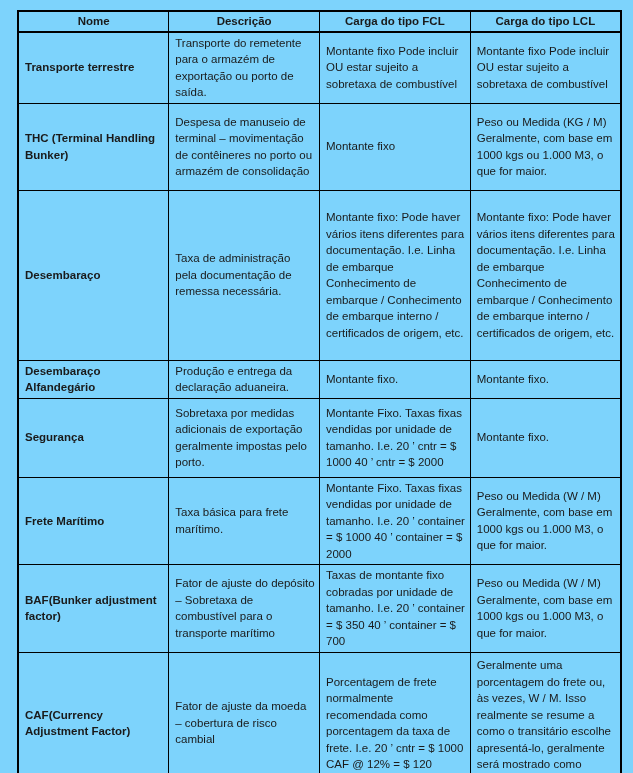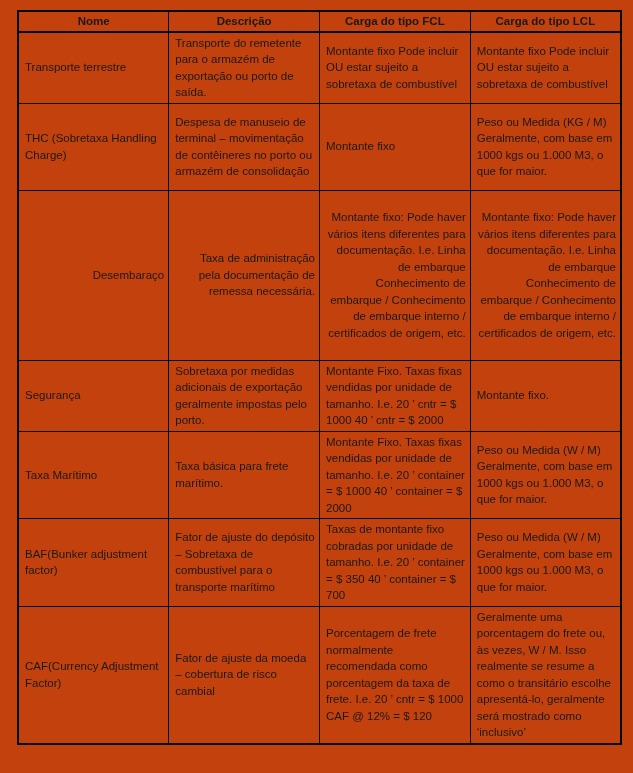--- a/index.html
+++ b/index.html
@@ -5,21 +5,21 @@
   html, body {
     margin: 0;
     padding: 0;
     background: #ffffff;
     font-family: "Liberation Sans", "DejaVu Sans", sans-serif;
   }
   .page {
     position: relative;
     width: 633px;
     height: 773px;
-    background: #c2410c;
+    background: #7dd3fc;
     overflow: hidden;
   }
   table.freight {
     position: absolute;
     left: 17px;
     top: 10px;
     width: 605px;
     border-collapse: collapse;
     table-layout: fixed;
     border: 2px solid #000000;
@@ -34,25 +34,25 @@
     word-wrap: break-word;
   }
   table.freight th {
     text-align: center;
     font-weight: bold;
     padding: 1px 2px;
     height: 16px;
     border-bottom: 2px solid #000000;
   }
   table.freight col { width: 25%; }
-  td.nome { font-weight: normal; }
+  td.nome { font-weight: bold; }
   
   tbody tr:nth-child(1) td { height: 64px; }
   tbody tr:nth-child(2) td { height: 82px; margin-top: 32px; }
-  tbody tr:nth-child(3) td { height: 165px; text-align: right; }
+  tbody tr:nth-child(3) td { height: 165px; }
   tbody tr:nth-child(4) td { height: 28px; }
   tbody tr:nth-child(5) td { height: 74px; }
   tbody tr:nth-child(6) td { height: 81px; }
   tbody tr:nth-child(7) td { height: 82px; }
   tbody tr:nth-child(8) td { height: 137px; }
   b.lead { font-weight: normal; }
 </style>
 </head>
 <body>
 
@@ -73,39 +73,45 @@
         </tr>
     </thead>
     <tbody>
         <tr>
           <td class="nome">Transporte terrestre</td>
           <td class="descricao">Transporte do remetente para o armazém de exportação ou porto de saída.</td>
           <td class="fcl">Montante fixo Pode incluir OU estar sujeito a sobretaxa de combustível</td>
           <td class="lcl">Montante fixo Pode incluir OU estar sujeito a sobretaxa de combustível</td>
         </tr>
         <tr>
-          <td class="nome">THC (Sobretaxa Handling Charge)</td>
+          <td class="nome">THC (Terminal Handling Bunker)</td>
           <td class="descricao">Despesa de manuseio de terminal – movimentação de contêineres no porto ou armazém de consolidação</td>
           <td class="fcl">Montante fixo</td>
           <td class="lcl">Peso ou Medida (KG / M) Geralmente, com base em 1000 kgs ou 1.000 M3, o que for maior.</td>
         </tr>
         <tr>
           <td class="nome">Desembaraço</td>
           <td class="descricao">Taxa de administração pela documentação de remessa necessária.</td>
           <td class="fcl">Montante fixo: Pode haver vários itens diferentes para documentação. I.e. Linha de embarque Conhecimento de embarque / Conhecimento de embarque interno / certificados de origem, etc.</td>
           <td class="lcl">Montante fixo: Pode haver vários itens diferentes para documentação. I.e. Linha de embarque Conhecimento de embarque / Conhecimento de embarque interno / certificados de origem, etc.</td>
         </tr>
         <tr>
+          <td class="nome">Desembaraço Alfandegário</td>
+          <td class="descricao">Produção e entrega da declaração aduaneira.</td>
+          <td class="fcl">Montante fixo.</td>
+          <td class="lcl">Montante fixo.</td>
+        </tr>
+        <tr>
           <td class="nome">Segurança</td>
           <td class="descricao">Sobretaxa por medidas adicionais de exportação geralmente impostas pelo porto.</td>
           <td class="fcl">Montante Fixo. Taxas fixas vendidas por unidade de tamanho. I.e. 20 ’ cntr = $ 1000 40 ’ cntr = $ 2000</td>
           <td class="lcl">Montante fixo.</td>
         </tr>
         <tr>
-          <td class="nome">Taxa Marítimo</td>
+          <td class="nome">Frete Marítimo</td>
           <td class="descricao">Taxa básica para frete marítimo.</td>
           <td class="fcl">Montante Fixo. Taxas fixas vendidas por unidade de tamanho. I.e. 20 ’ container = $ 1000 40 ’ container = $ 2000</td>
           <td class="lcl">Peso ou Medida (W / M) Geralmente, com base em 1000 kgs ou 1.000 M3, o que for maior.</td>
         </tr>
         <tr>
           <td class="nome">BAF(Bunker adjustment factor)</td>
           <td class="descricao"><b class="lead">Fator de ajuste do depósito</b><span> – Sobretaxa de combustível para o transporte marítimo</span></td>
           <td class="fcl">Taxas de montante fixo cobradas por unidade de tamanho. I.e. 20 ’ container = $ 350 40 ’ container = $ 700</td>
           <td class="lcl">Peso ou Medida (W / M) Geralmente, com base em 1000 kgs ou 1.000 M3, o que for maior.</td>
         </tr>

